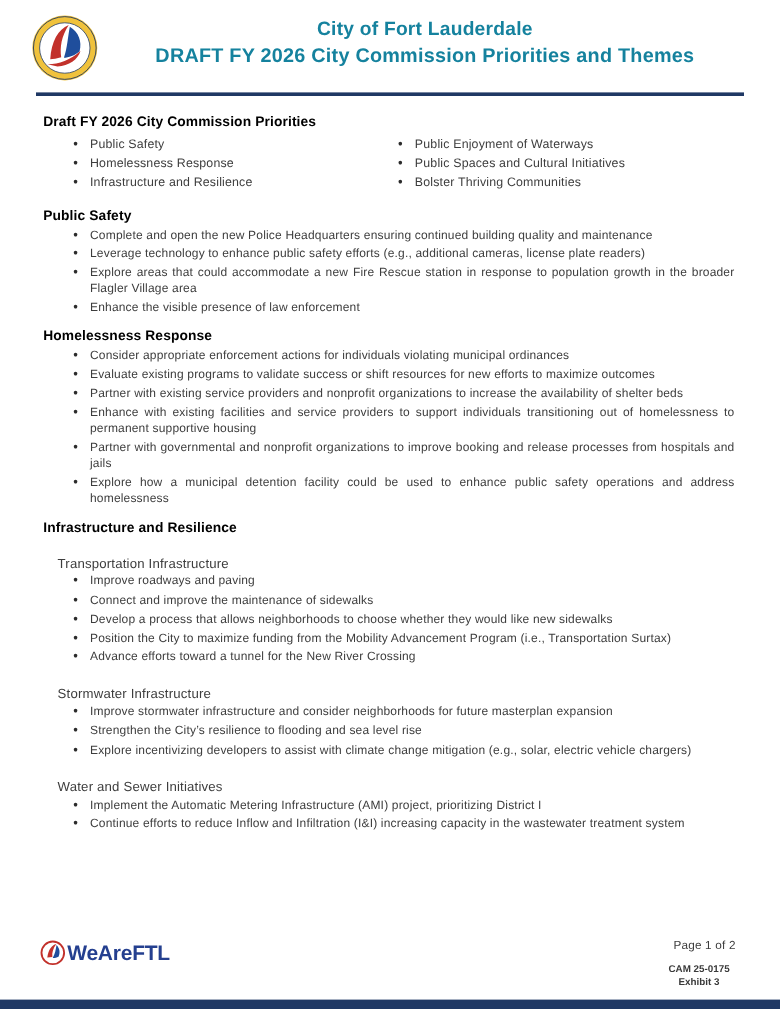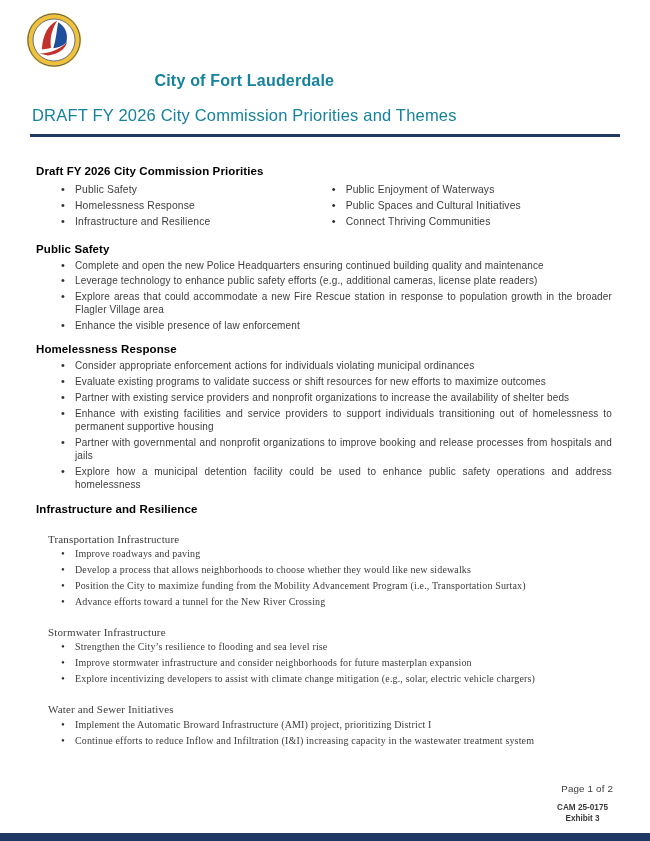--- a/index.html
+++ b/index.html
@@ -3,51 +3,51 @@
 <meta charset="utf-8">
 <style>
   * { margin:0; padding:0; box-sizing:border-box; }
   html,body { background:#e9e9e9; }
   body { font-family:"Liberation Sans", sans-serif; }
   .page {
     width:650px; height:841px; margin:0 auto; background:#fff;
     position:relative; overflow:hidden; color:#3d3d3d;
   }
   
-  .header { display:flex; align-items:flex-start; padding:12px 30px 0 26px;flex-direction:column; }
+  .header { display:flex; align-items:flex-start; padding:12px 30px 0 26px; }
   .seal { flex:0 0 auto; width:56px; height:56px; }
   .titles { flex:1; text-align:center; padding-top:4px; padding-left:6px; }
   .title   { font-size:16px;   font-weight:bold; color:var(--teal,#15829E); letter-spacing:0.2px; }
-  .subtitle{ font-size:16.5px; font-weight:normal; color:var(--teal,#15829E); margin-top:16px; letter-spacing:0.2px; }
+  .subtitle{ font-size:16.5px; font-weight:bold; color:var(--teal,#15829E); margin-top:4px; letter-spacing:0.2px; }
   .rule { height:2.5px; background:var(--navy,#1F3864); margin:9px 30px 0 30px; }
 
   
   .content { padding:12px 38px 0 36px; }
   .heading { font-size:11.5px; font-weight:bold; color:#000; margin:11px 0 4px 0; letter-spacing:0.1px; }
-  .heading.first { margin-top:16px; }
+  .heading.first { margin-top:4px; }
 
   .two-col { display:flex; }
   .col-left  { width:47%; }
   .col-right { width:53%; }
 
   ul.plain { list-style:none; padding-left:24px; }
   ul.plain li {
     font-size:10.3px; margin:3px 0 5px 0; padding-left:15px; position:relative;
     letter-spacing:0.15px; color:#3d3d3d;
   }
   ul.bullets { list-style:none; padding-left:24px; }
   ul.bullets li {
     font-size:10px; line-height:1.33; margin:2.5px 0; padding-left:15px;
     position:relative; text-align:justify; letter-spacing:0.15px; color:#3d3d3d;
   }
   ul.plain li::before, ul.bullets li::before {
     content:"\2022"; position:absolute; left:1px; top:-1px; color:#2b2b2b; font-size:11px;
   }
 
-  .subsection { margin-top:18px;font-family:Liberation Serif, serif; }
+  .subsection { margin-top:18px; }
   .subsec-title { font-size:11px; color:#3d3d3d; margin:7px 0 2px 12px; letter-spacing:0.15px; }
 
   
   .brand { position:absolute; left:33px; bottom:36px; display:flex; align-items:center; }
   .brand-icon { width:22px; height:22px; margin-right:1px; }
   .brand-text { font-size:17.5px; font-weight:bold; color:var(--brand_blue,#243F8F); letter-spacing:-0.2px; }
   .page-num { position:absolute; right:37px; bottom:47px; font-size:9.8px; color:#3d3d3d; letter-spacing:0.15px; }
   .cam-block { position:absolute; right:42px; bottom:17px; font-size:8.2px; color:#3a3a3a; text-align:center; line-height:1.35;font-weight:bold; }
   .bottom-bar { position:absolute; left:0; right:0; bottom:0; height:8px; background:var(--navy,#1F3864); }
 
@@ -88,21 +88,21 @@
       <ul class="plain col-left">
 
       <li>Public Safety</li>
           <li>Homelessness Response</li>
           <li>Infrastructure and Resilience</li>
         </ul>
       <ul class="plain col-right">
 
       <li>Public Enjoyment of Waterways</li>
           <li>Public Spaces and Cultural Initiatives</li>
-          <li>Connect Thriving Communities</li>
+          <li>Bolster Thriving Communities</li>
         </ul>
     </div>
 
     <section>
       <h2 class="heading">Public Safety</h2>
       <ul class="bullets">
 
       <li>Complete and open the new Police Headquarters ensuring continued building quality and maintenance</li>
           <li>Leverage technology to enhance public safety efforts (e.g., additional cameras, license plate readers)</li>
           <li>Explore areas that could accommodate a new Fire Rescue station in response to population growth in the broader Flagler Village area</li>
@@ -124,48 +124,59 @@
     </section>
 
     <section>
       <h2 class="heading">Infrastructure and Resilience</h2>
 
       <div class="subsection">
         <div class="subsec-title">Transportation Infrastructure</div>
         <ul class="bullets">
 
         <li>Improve roadways and paving</li>
+            <li>Connect and improve the maintenance of sidewalks</li>
             <li>Develop a process that allows neighborhoods to choose whether they would like new sidewalks</li>
             <li>Position the City to maximize funding from the Mobility Advancement Program (i.e., Transportation Surtax)</li>
             <li>Advance efforts toward a tunnel for the New River Crossing</li>
           </ul>
       </div>
 
       <div class="subsection">
         <div class="subsec-title">Stormwater Infrastructure</div>
         <ul class="bullets">
 
-        <li>Strengthen the City’s resilience to flooding and sea level rise</li>
-            <li>Improve stormwater infrastructure and consider neighborhoods for future masterplan expansion</li>
+        <li>Improve stormwater infrastructure and consider neighborhoods for future masterplan expansion</li>
+            <li>Strengthen the City’s resilience to flooding and sea level rise</li>
             <li>Explore incentivizing developers to assist with climate change mitigation (e.g., solar, electric vehicle chargers)</li>
           </ul>
       </div>
 
       <div class="subsection">
         <div class="subsec-title">Water and Sewer Initiatives</div>
         <ul class="bullets">
 
-        <li>Implement the Automatic Broward Infrastructure (AMI) project, prioritizing District I</li>
+        <li>Implement the Automatic Metering Infrastructure (AMI) project, prioritizing District I</li>
             <li>Continue efforts to reduce Inflow and Infiltration (I&amp;I) increasing capacity in the wastewater treatment system</li>
           </ul>
       </div>
     </section>
 
   </main>
 
+  <div class="brand">
+    <span class="brand-icon">
+      <svg viewBox="0 0 24 24" width="22" height="22">
+        <circle cx="12" cy="12" r="10.3" fill="none" stroke="#C2312B" stroke-width="1.7"></circle>
+        <path fill="#C2312B" d="M7,16.3 C8,9.3 11,5.2 15.2,4.1 C12.2,8.2 11.1,12.3 11.6,15.8 Z"></path>
+        <path fill="#1F4E9C" d="M15.4,5 C18.3,8 18.9,12 17.2,15.6 C15.2,16.6 13.2,16.9 11.9,16.7 C14.1,13.1 14.7,9.1 15.4,5 Z"></path>
+      </svg>
+    </span>
+    <span class="brand-text">WeAreFTL</span>
+  </div>
 
   <div class="page-num">Page 1 of 2</div>
 
   <div class="cam-block">
     <div>CAM 25-0175</div>
     <div>Exhibit 3</div>
   </div>
 
   <div class="bottom-bar"></div>
 

